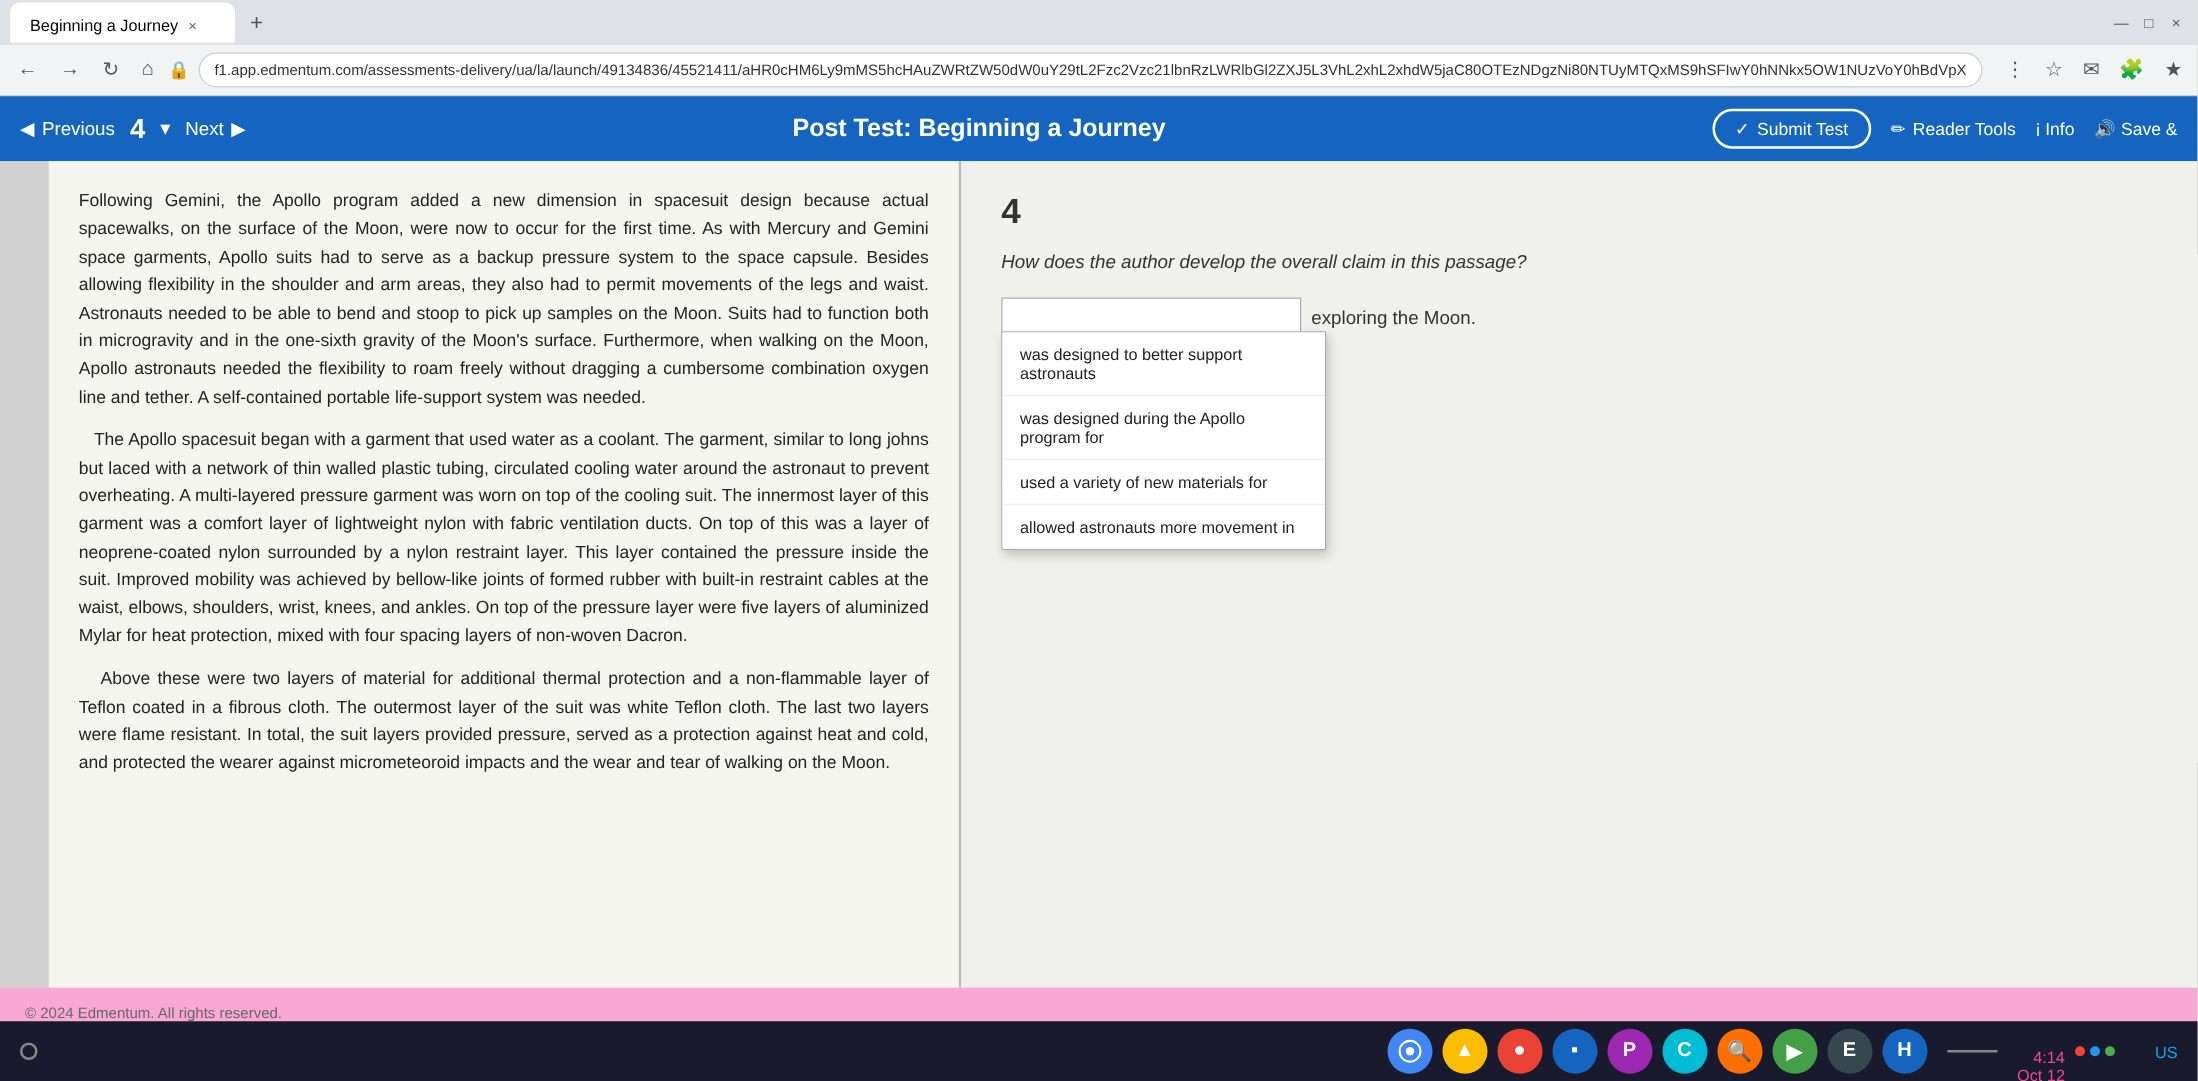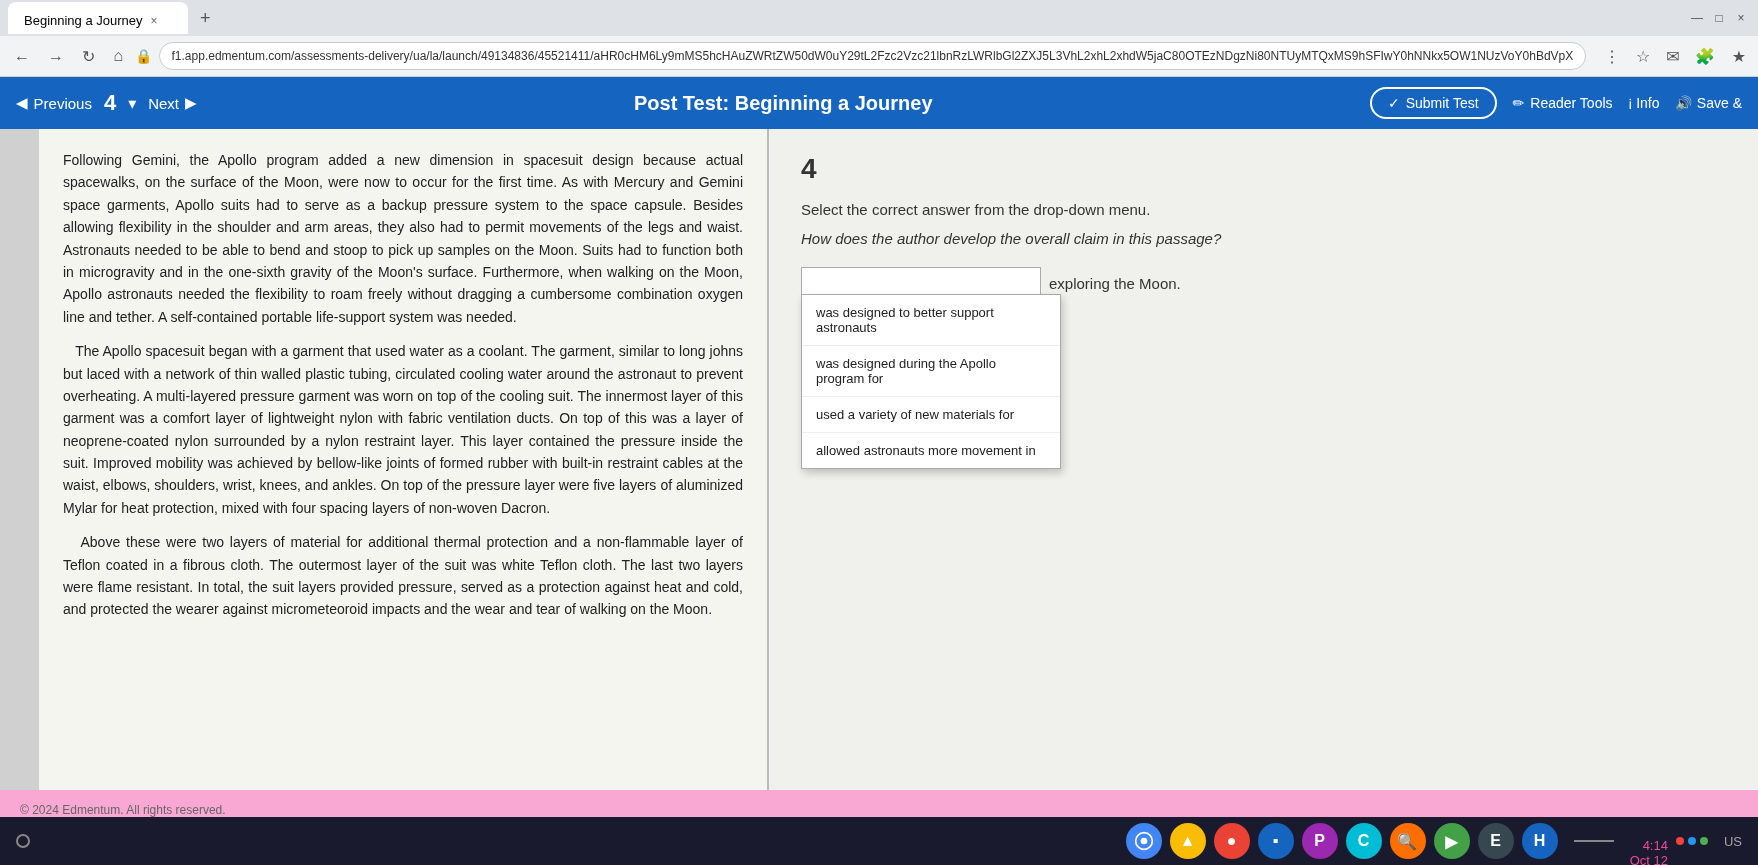--- a/index.html
+++ b/index.html
@@ -462,21 +462,20 @@
         &nbsp;&nbsp;&nbsp;The Apollo spacesuit began with a garment that used water as a coolant. The garment, similar to long johns but laced with a network of thin walled plastic tubing, circulated cooling water around the astronaut to prevent overheating. A multi-layered pressure garment was worn on top of the cooling suit. The innermost layer of this garment was a comfort layer of lightweight nylon with fabric ventilation ducts. On top of this was a layer of neoprene-coated nylon surrounded by a nylon restraint layer. This layer contained the pressure inside the suit. Improved mobility was achieved by bellow-like joints of formed rubber with built-in restraint cables at the waist, elbows, shoulders, wrist, knees, and ankles. On top of the pressure layer were five layers of aluminized Mylar for heat protection, mixed with four spacing layers of non-woven Dacron.
       </p>
       <p>
         &nbsp;&nbsp;&nbsp;Above these were two layers of material for additional thermal protection and a non-flammable layer of Teflon coated in a fibrous cloth. The outermost layer of the suit was white Teflon cloth. The last two layers were flame resistant. In total, the suit layers provided pressure, served as a protection against heat and cold, and protected the wearer against micrometeoroid impacts and the wear and tear of walking on the Moon.
       </p>
     </div>
   </div>
 
   <div class="right-panel">
     <div class="question-number">4</div>
-    <div class="question-instruction">Select the correct answer from the drop-down menu.</div>
     <div class="question-text">How does the author develop the overall claim in this passage?</div>
 
     <div class="answer-sentence">
       <div class="dropdown-container">
         <select class="answer-dropdown">
           <option value=""></option>
           <option value="opt1">was designed to better support astronauts</option>
           <option value="opt2">was designed during the Apollo program for</option>
           <option value="opt3">used a variety of new materials for</option>
           <option value="opt4">allowed astronauts more movement in</option>
@@ -526,14 +525,14 @@
   <div class="taskbar-separator"></div>
   <div class="taskbar-time">
     <div>4:14</div>
     <div>Oct 12</div>
   </div>
   <div class="taskbar-indicators">
     <div class="indicator-dot"></div>
     <div class="indicator-dot" style="background:#2196f3;"></div>
     <div class="indicator-dot" style="background:#4caf50;"></div>
   </div>
-  <span style="color:#a3a3a3; font-size:13px; margin-left:8px;">US</span>
+  <span style="color:#0ea5e9; font-size:13px; margin-left:24px;">US</span>
 </div>
 
 </body></html>

